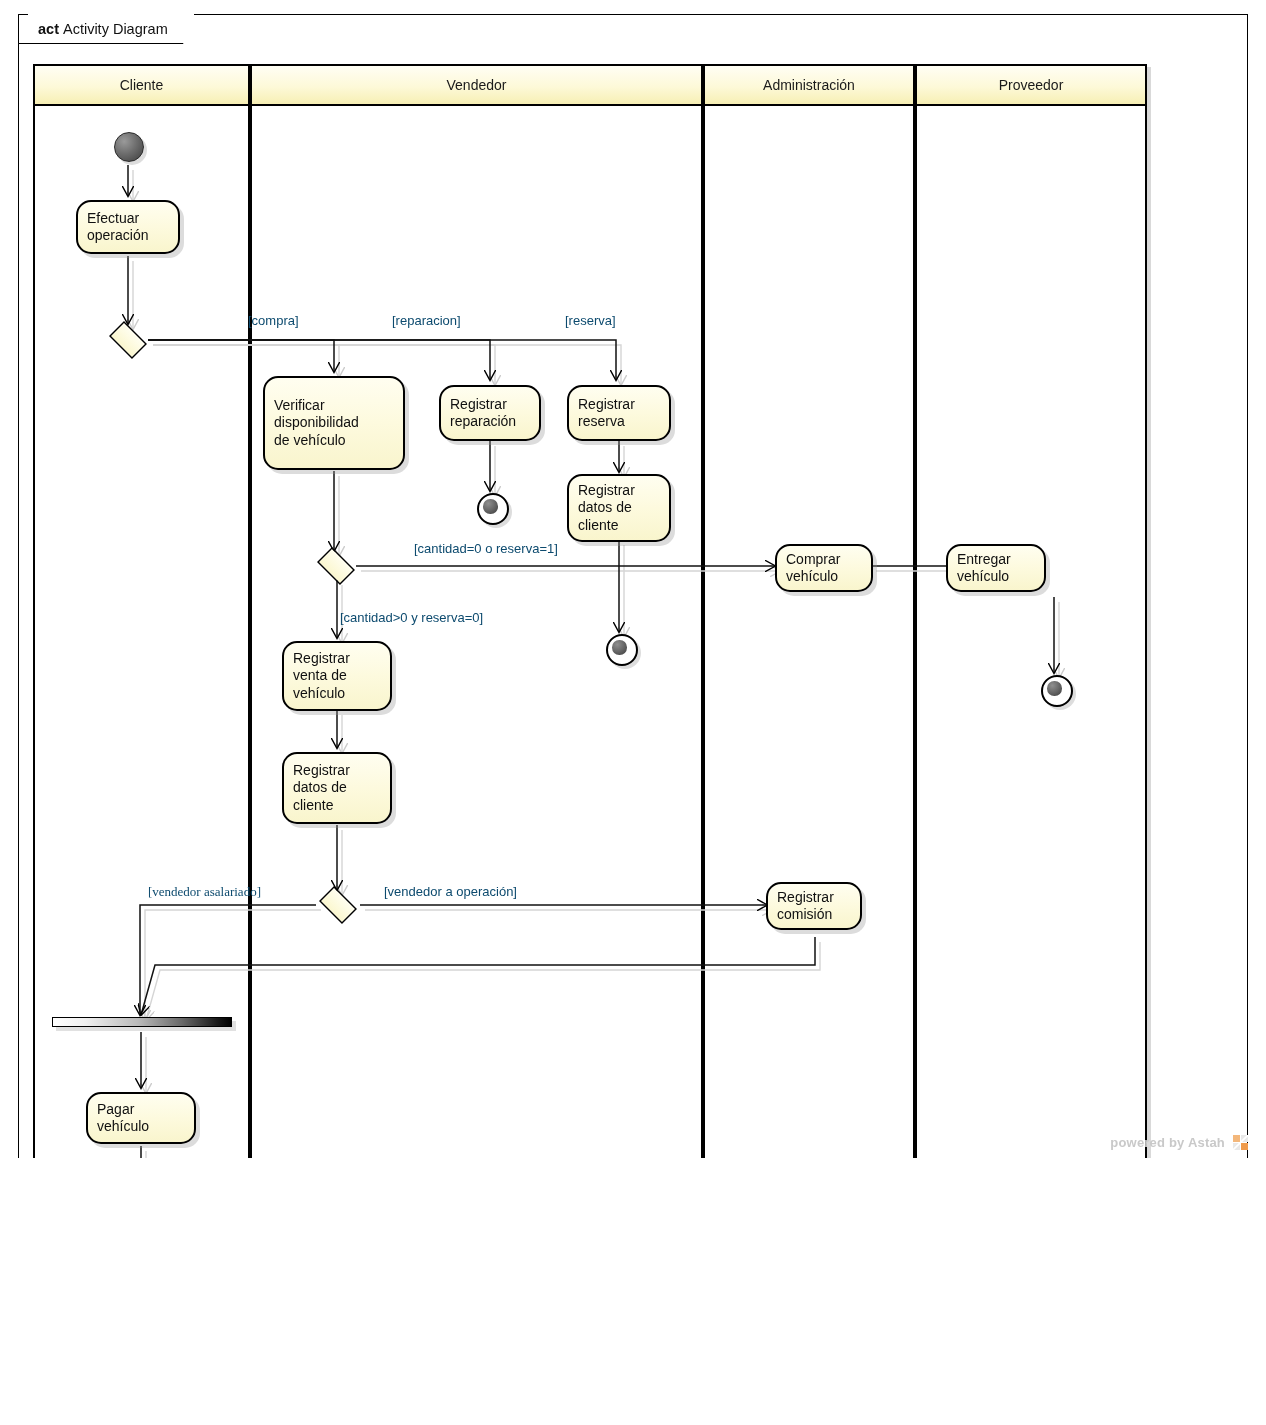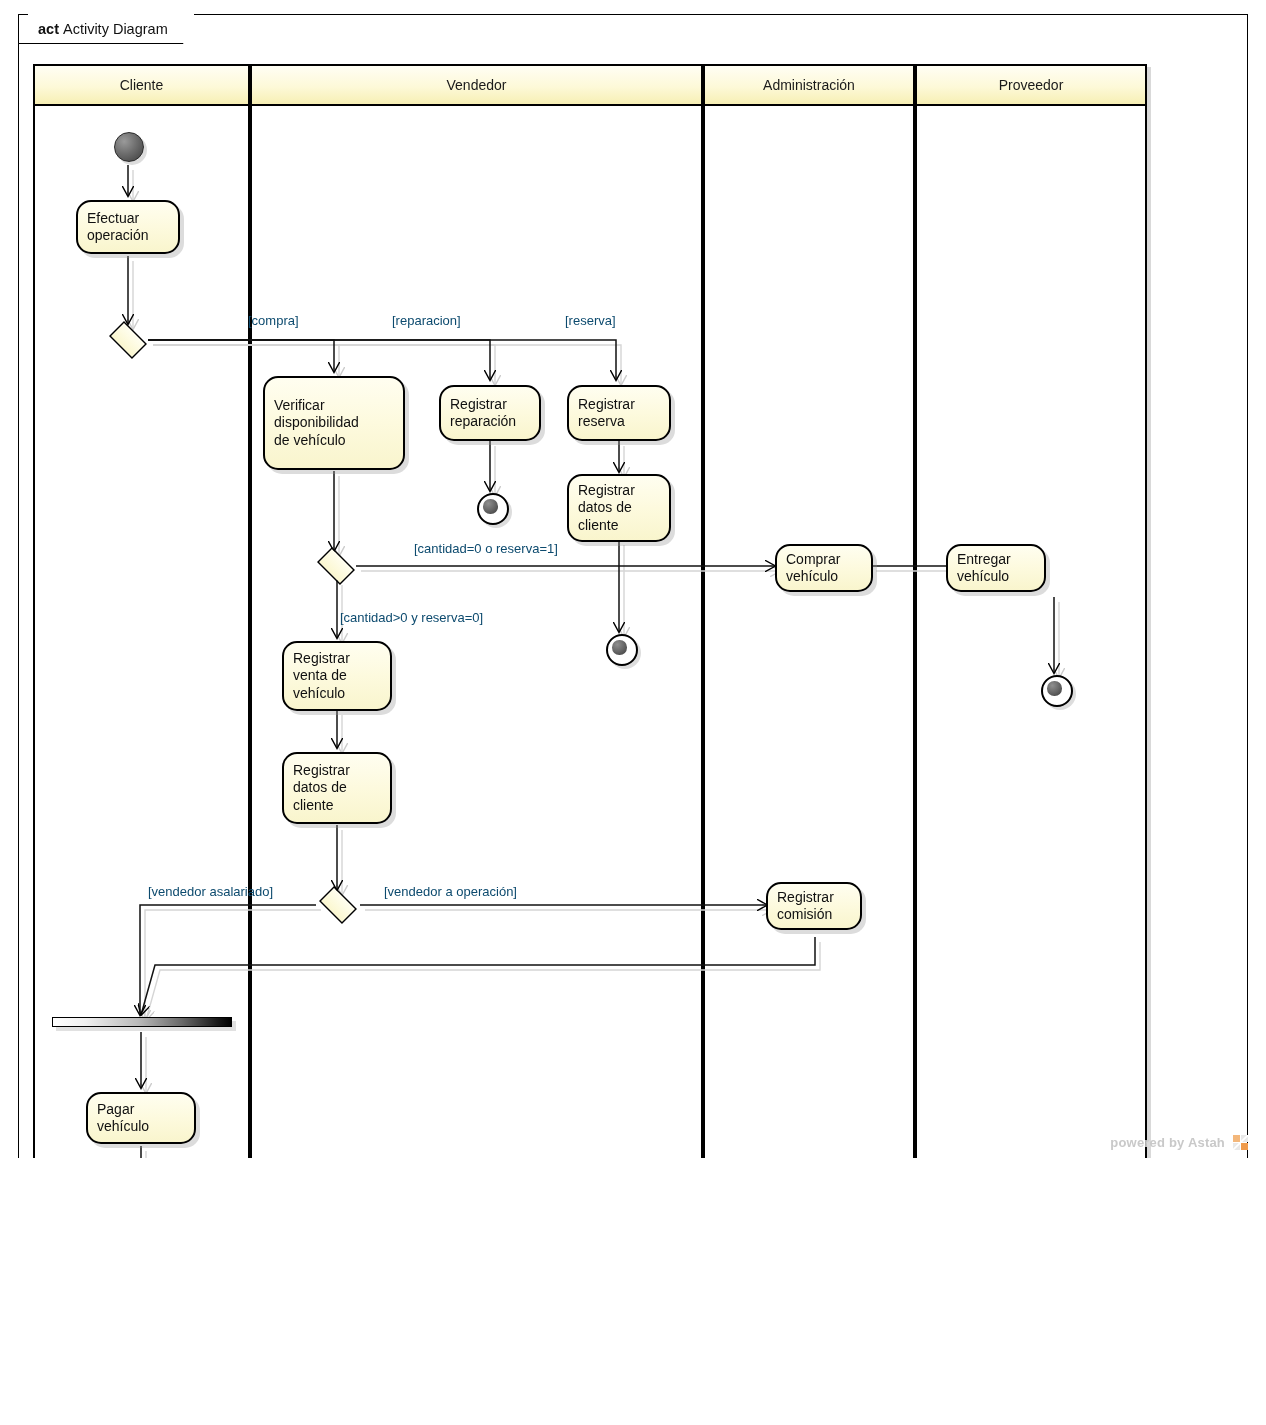--- a/index.html
+++ b/index.html
@@ -378,21 +378,21 @@
 
   <div class="node" style="left:282px;top:752px;width:110px;height:72px;">Registrar
 datos de
 cliente</div>
 
   <div class="decision" style="left:315px;top:890px;">
     <div class="dia-sh"></div>
       <div class="dia"></div>
   </div>
 
-  <div class="elabel" style="left:148px;top:884px;">[vendedor asalariado]</div>
+  <div class="elabel" style="left:148px;top:884px;font-family:Liberation Serif, serif;">[vendedor asalariado]</div>
   <div class="elabel" style="left:384px;top:884px;">[vendedor a operación]</div>
 
   <div class="node" style="left:766px;top:882px;width:96px;height:48px;">Registrar
 comisión</div>
 
   <div class="joinbar" style="left:52px;top:1017px;width:180px;"></div>
 
   <div class="node" style="left:86px;top:1092px;width:110px;height:52px;">Pagar
 vehículo</div>
 

